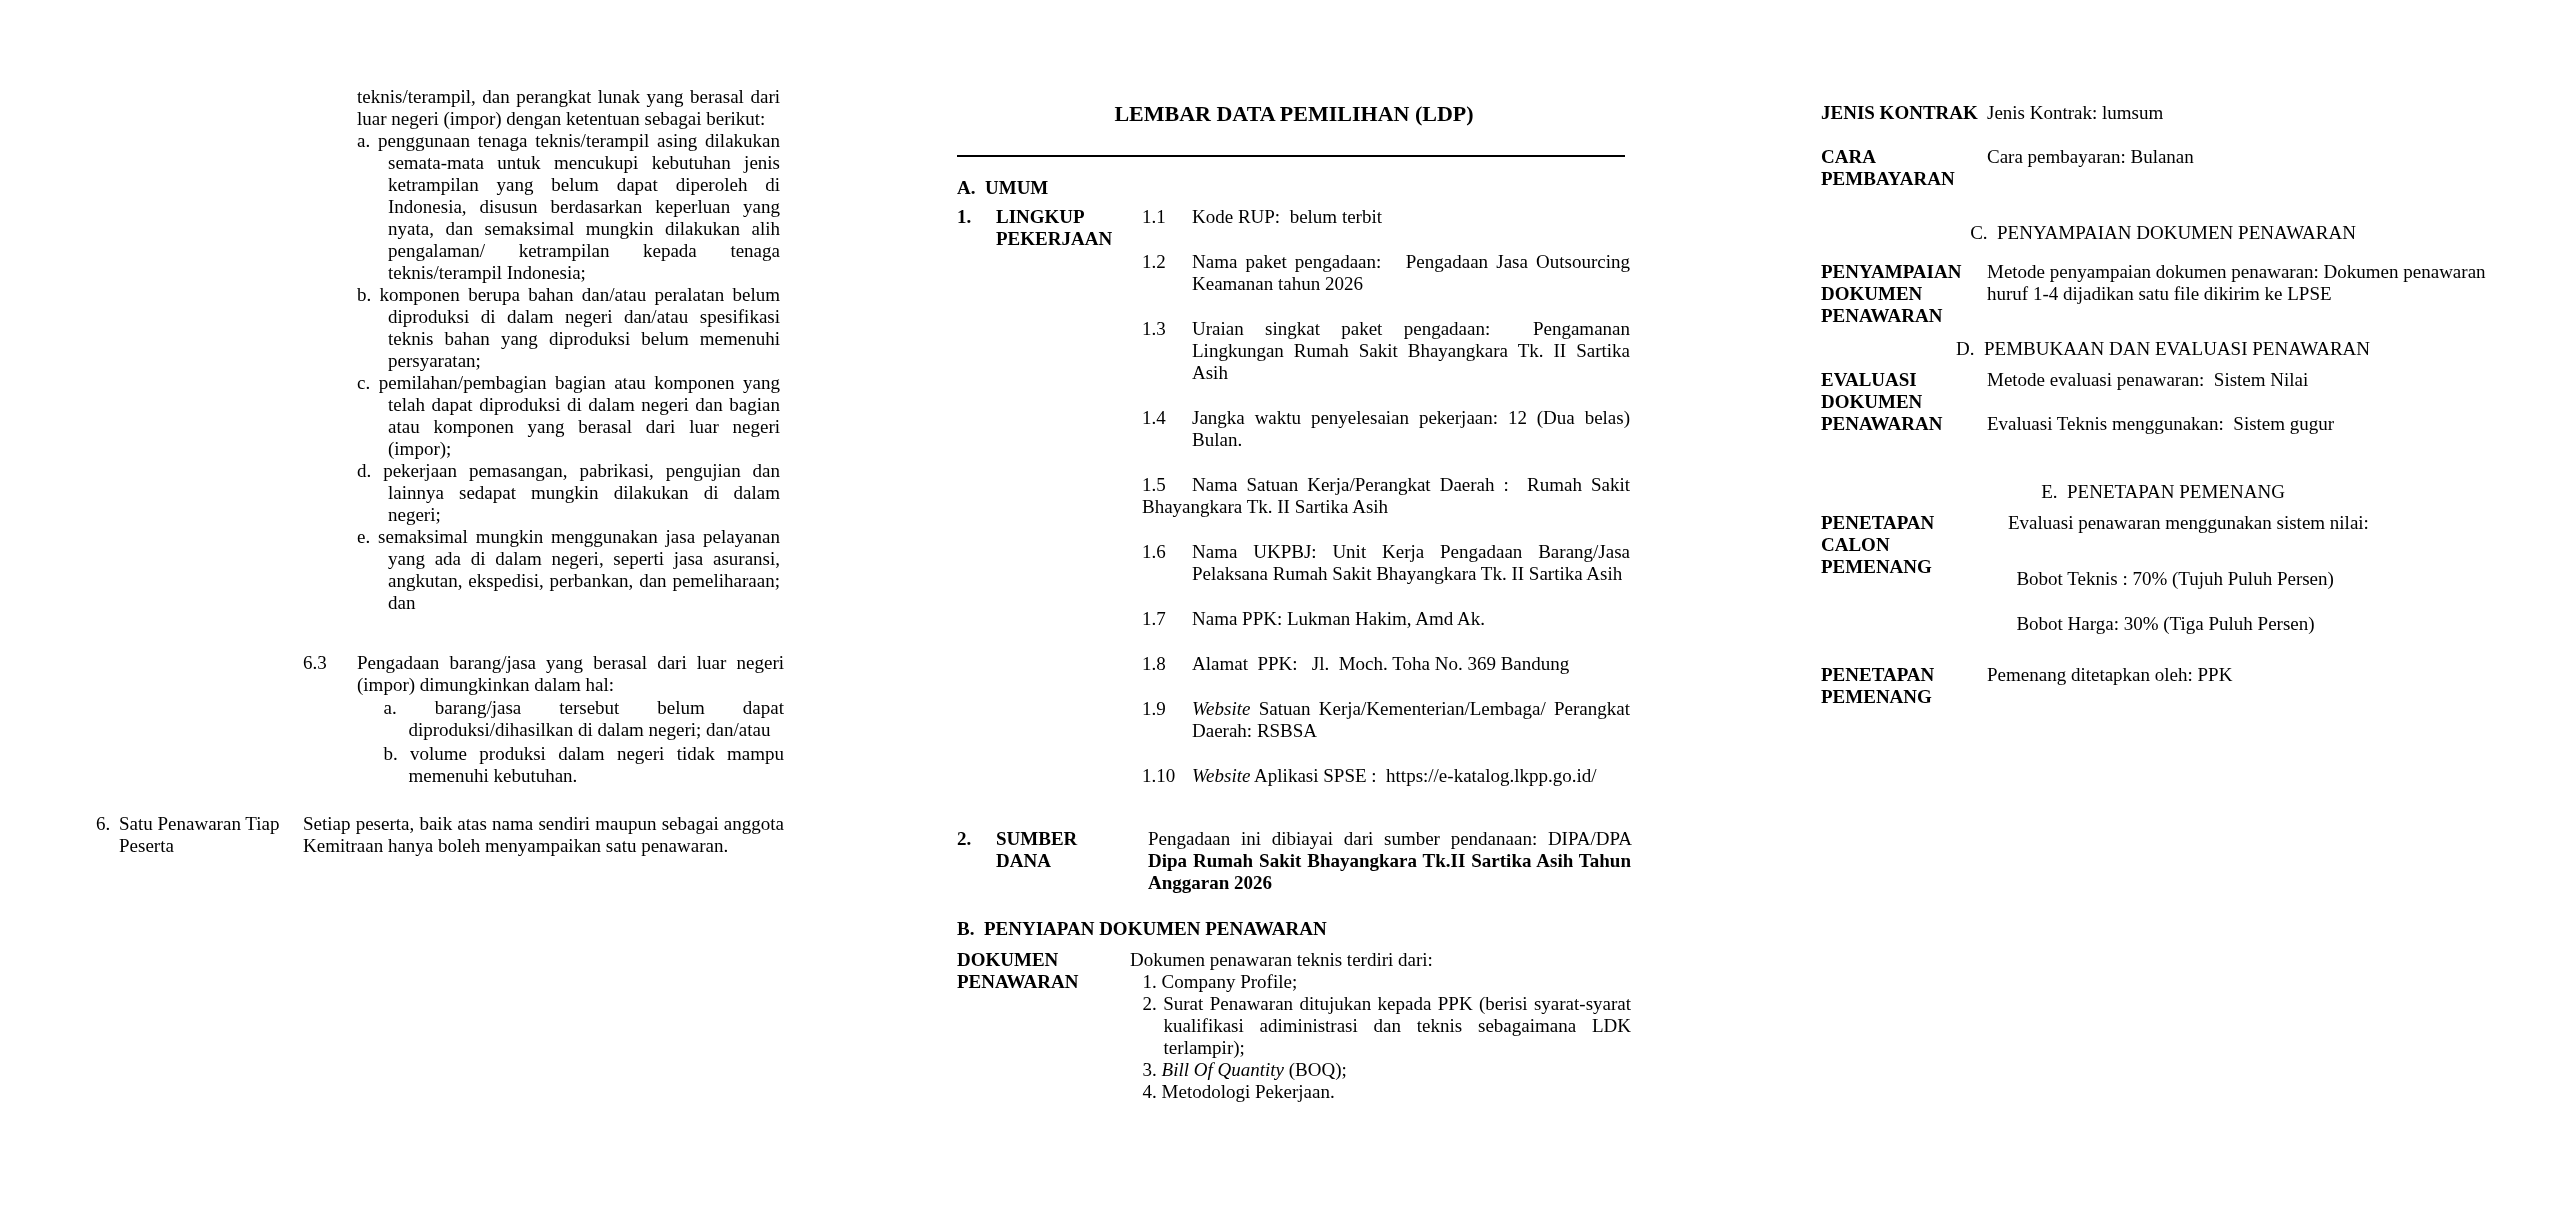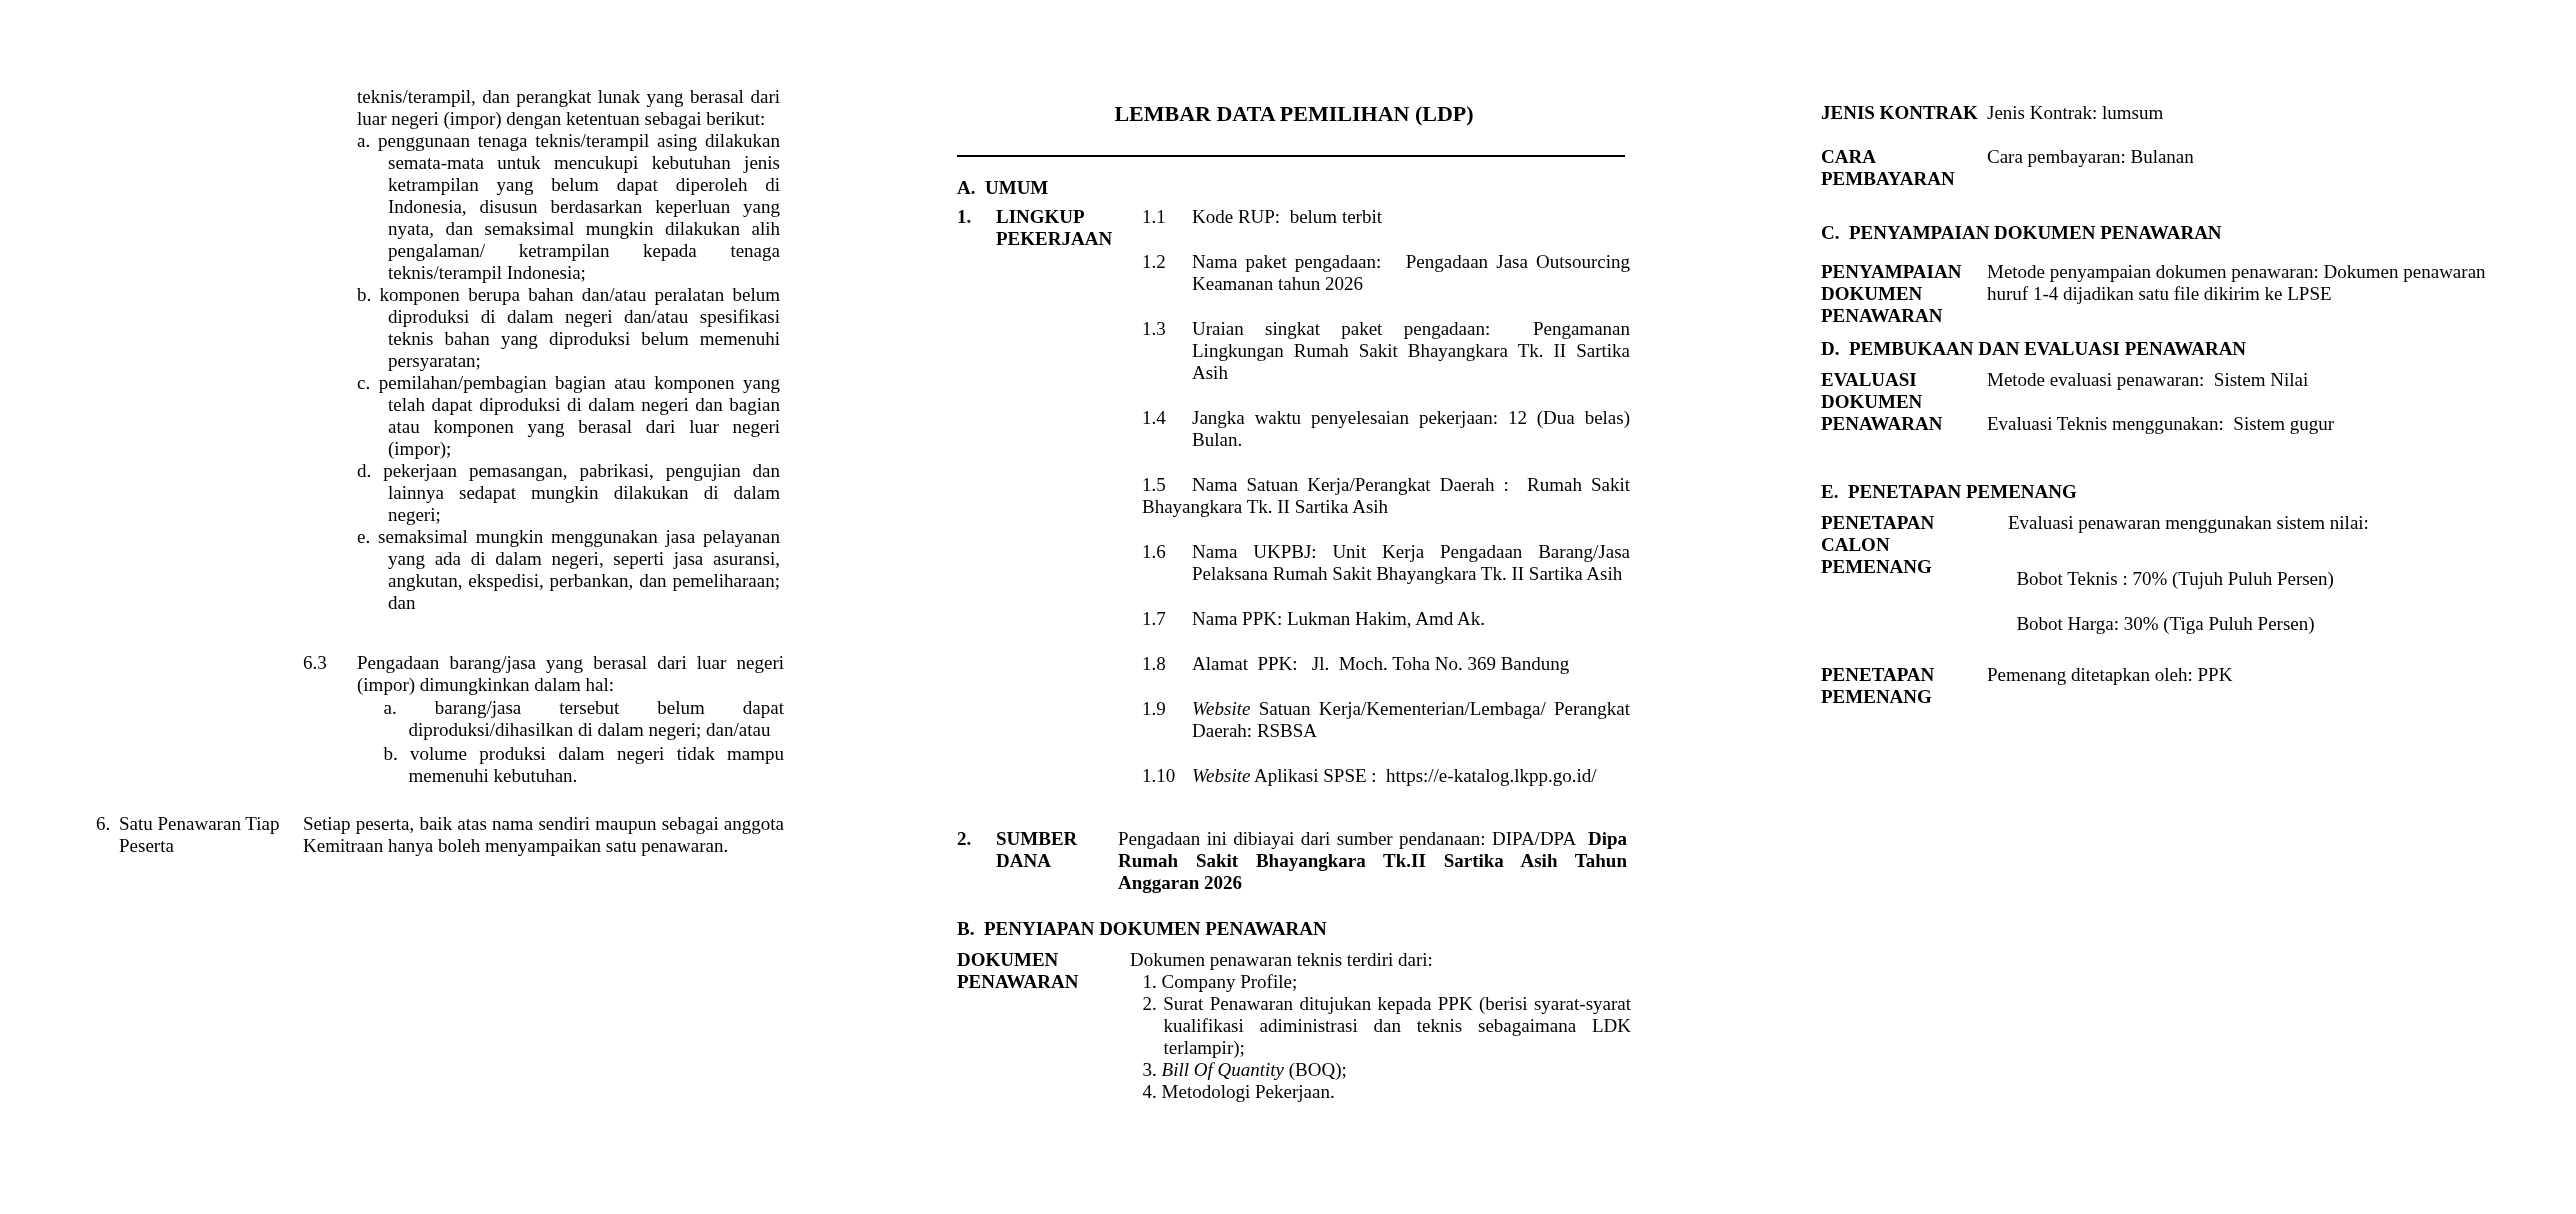--- a/index.html
+++ b/index.html
@@ -42,34 +42,34 @@
   .clabel{flex:0 0 146px;}
   .citems{width:488px;}
   .irow{display:flex;margin-bottom:23px;align-items:flex-start;}
   .irow.tight{margin-bottom:0;}
   .inum{flex:0 0 50px;}
   .itext{width:460px;}
   .lastjust{text-align-last:justify;}
   .iline{margin-bottom:23px;}
   .crow2{display:flex;margin-top:18px;align-items:flex-start;}
   .clabel2{flex:0 0 122px;}
-  .c2text{width:509px;}
+  .c2text{width:509px;margin-left:30px;}
   .secb{margin-top:24px;}
   .crowb{display:flex;margin-top:9.8px;align-items:flex-start;}
   .blabel{flex:0 0 173px;}
   .bcontent{width:501px;}
   .bitem{margin-left:12.6px;}
   .hang30{padding-left:21px;text-indent:-21px;}
 
   
   .page-right{left:1821px;top:102px;width:684px;}
   .p3row{display:flex;align-items:flex-start;}
   .p3label{flex:0 0 166px;font-weight:bold;}
   .p3content{width:514px;}
-  .p3sec{font-weight:bold;}
+  .p3sec{font-weight:normal;text-align:center;}
   .r-cara{margin-top:22px;}
   .sec-c{margin-top:32px;}
   .r-peny{margin-top:16.7px;}
   .sec-d{margin-top:11px;}
   .r-eval{margin-top:9px;}
   .ev2{margin-top:22px;}
   .sec-e{margin-top:46px;}
   .r-calon{margin-top:9px;}
   .calon-indent{padding-left:21px;}
   .cl2{margin-top:34px;padding-left:8.4px;}

